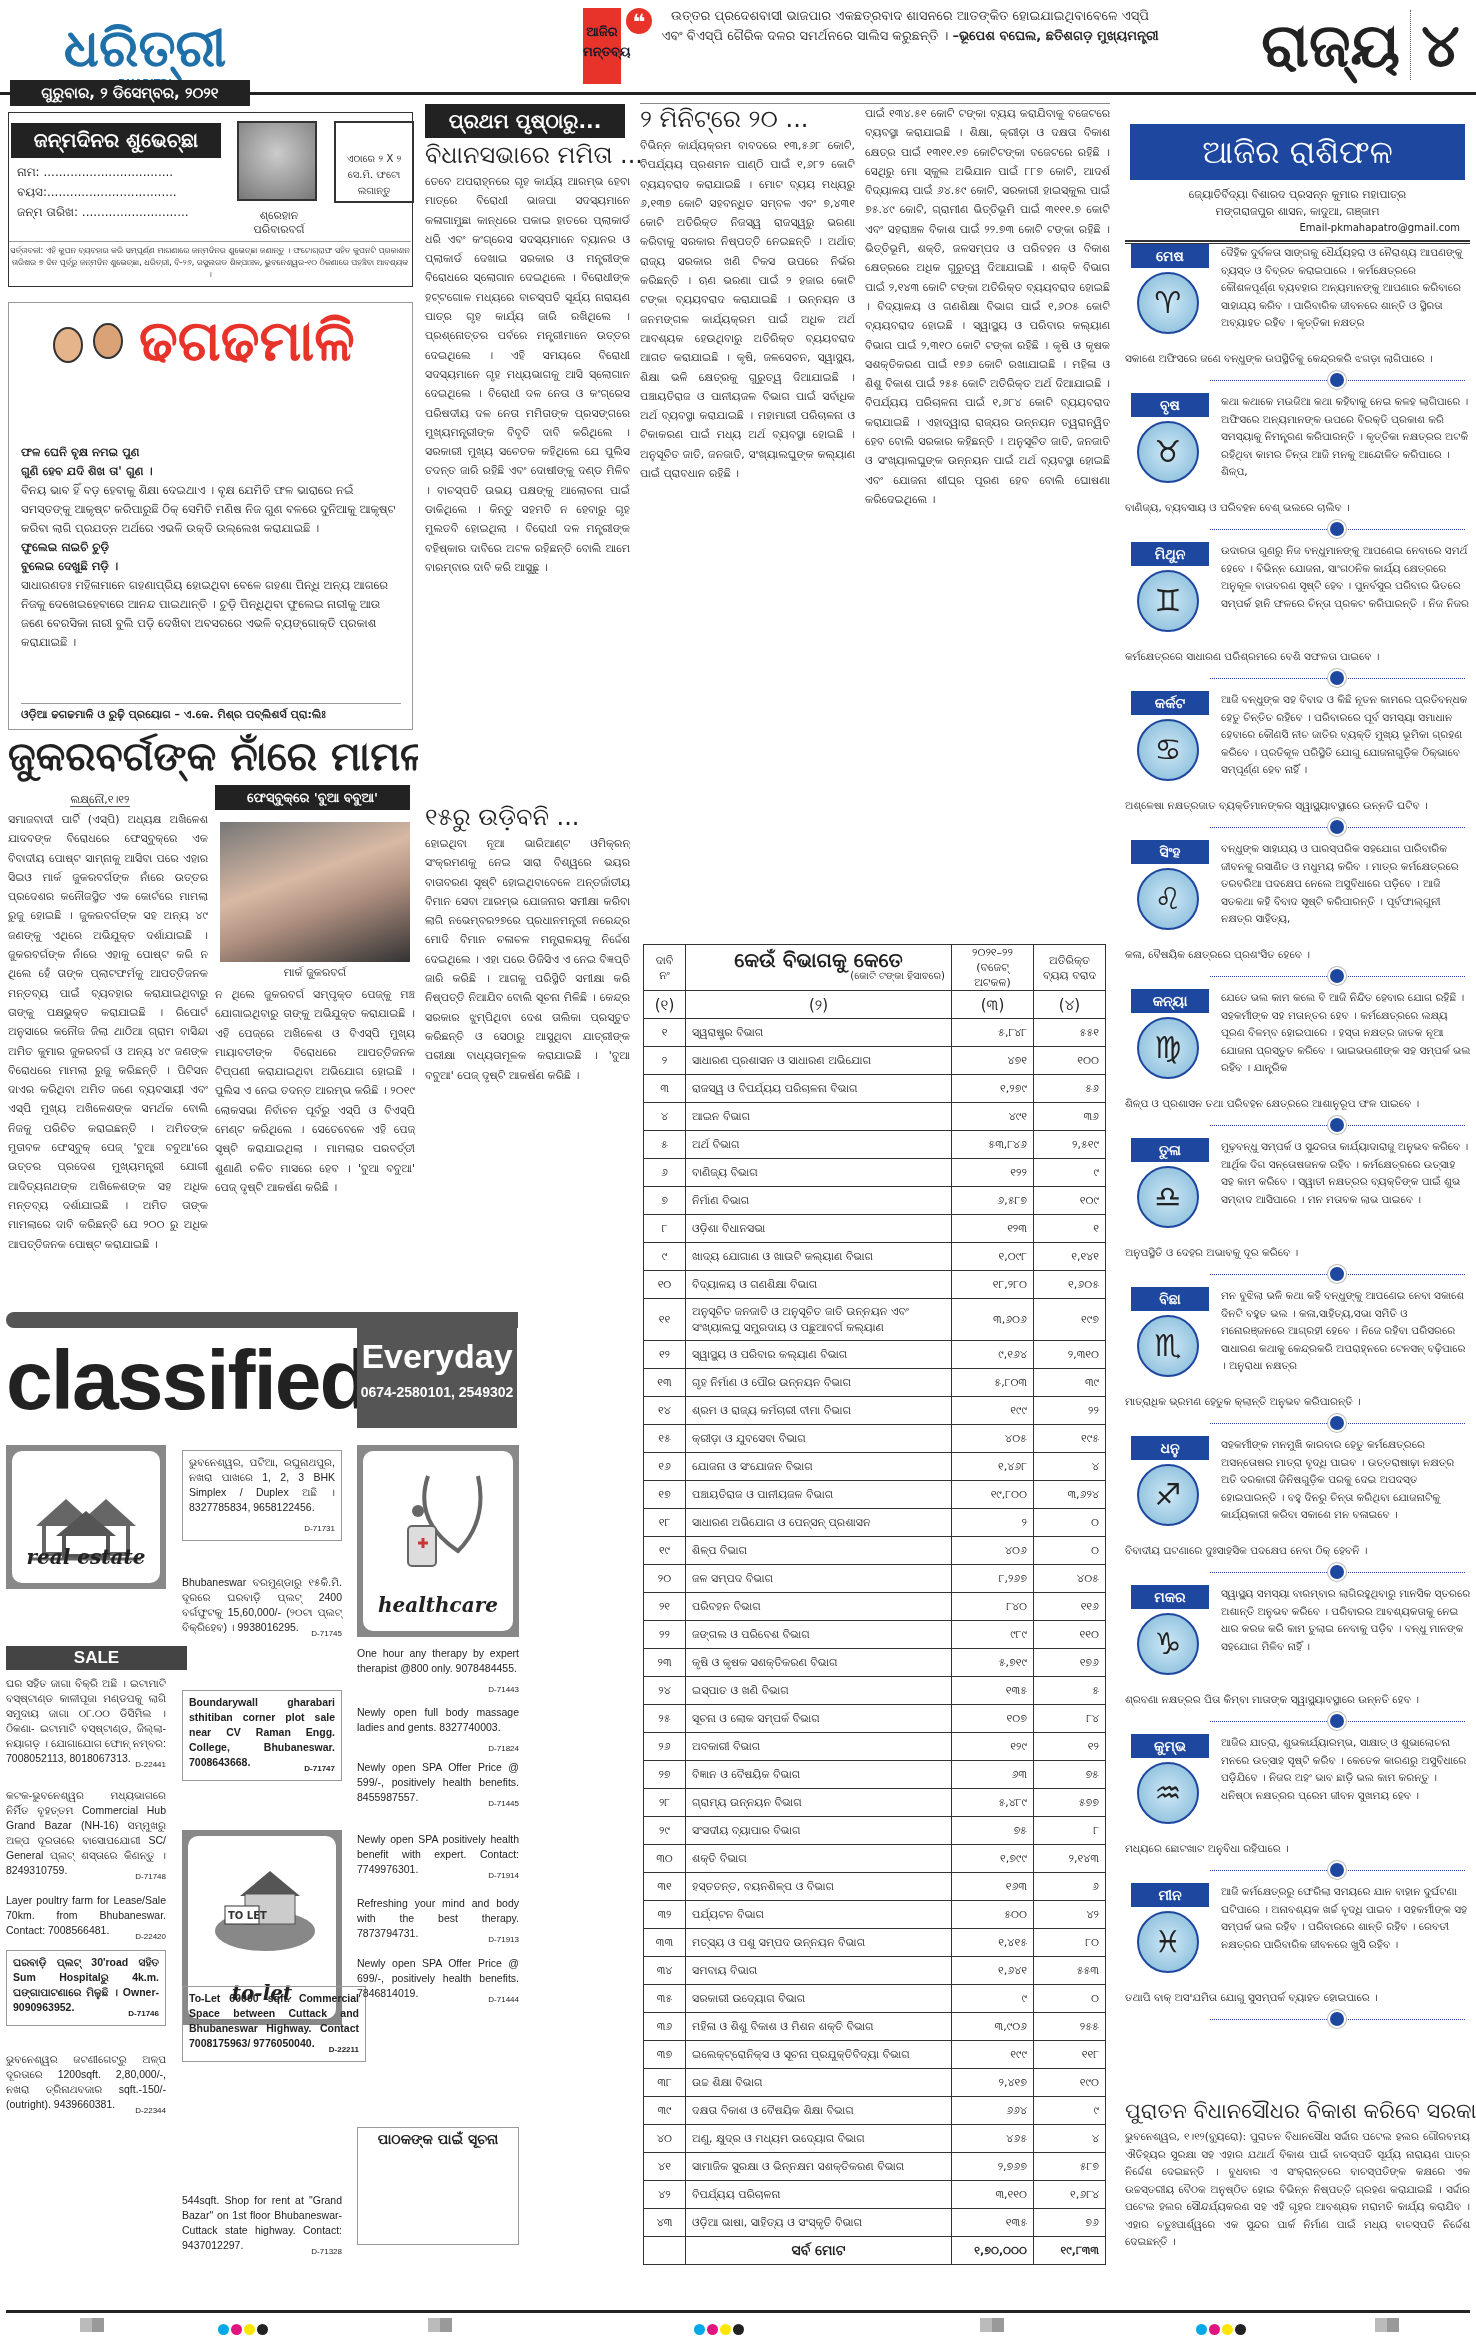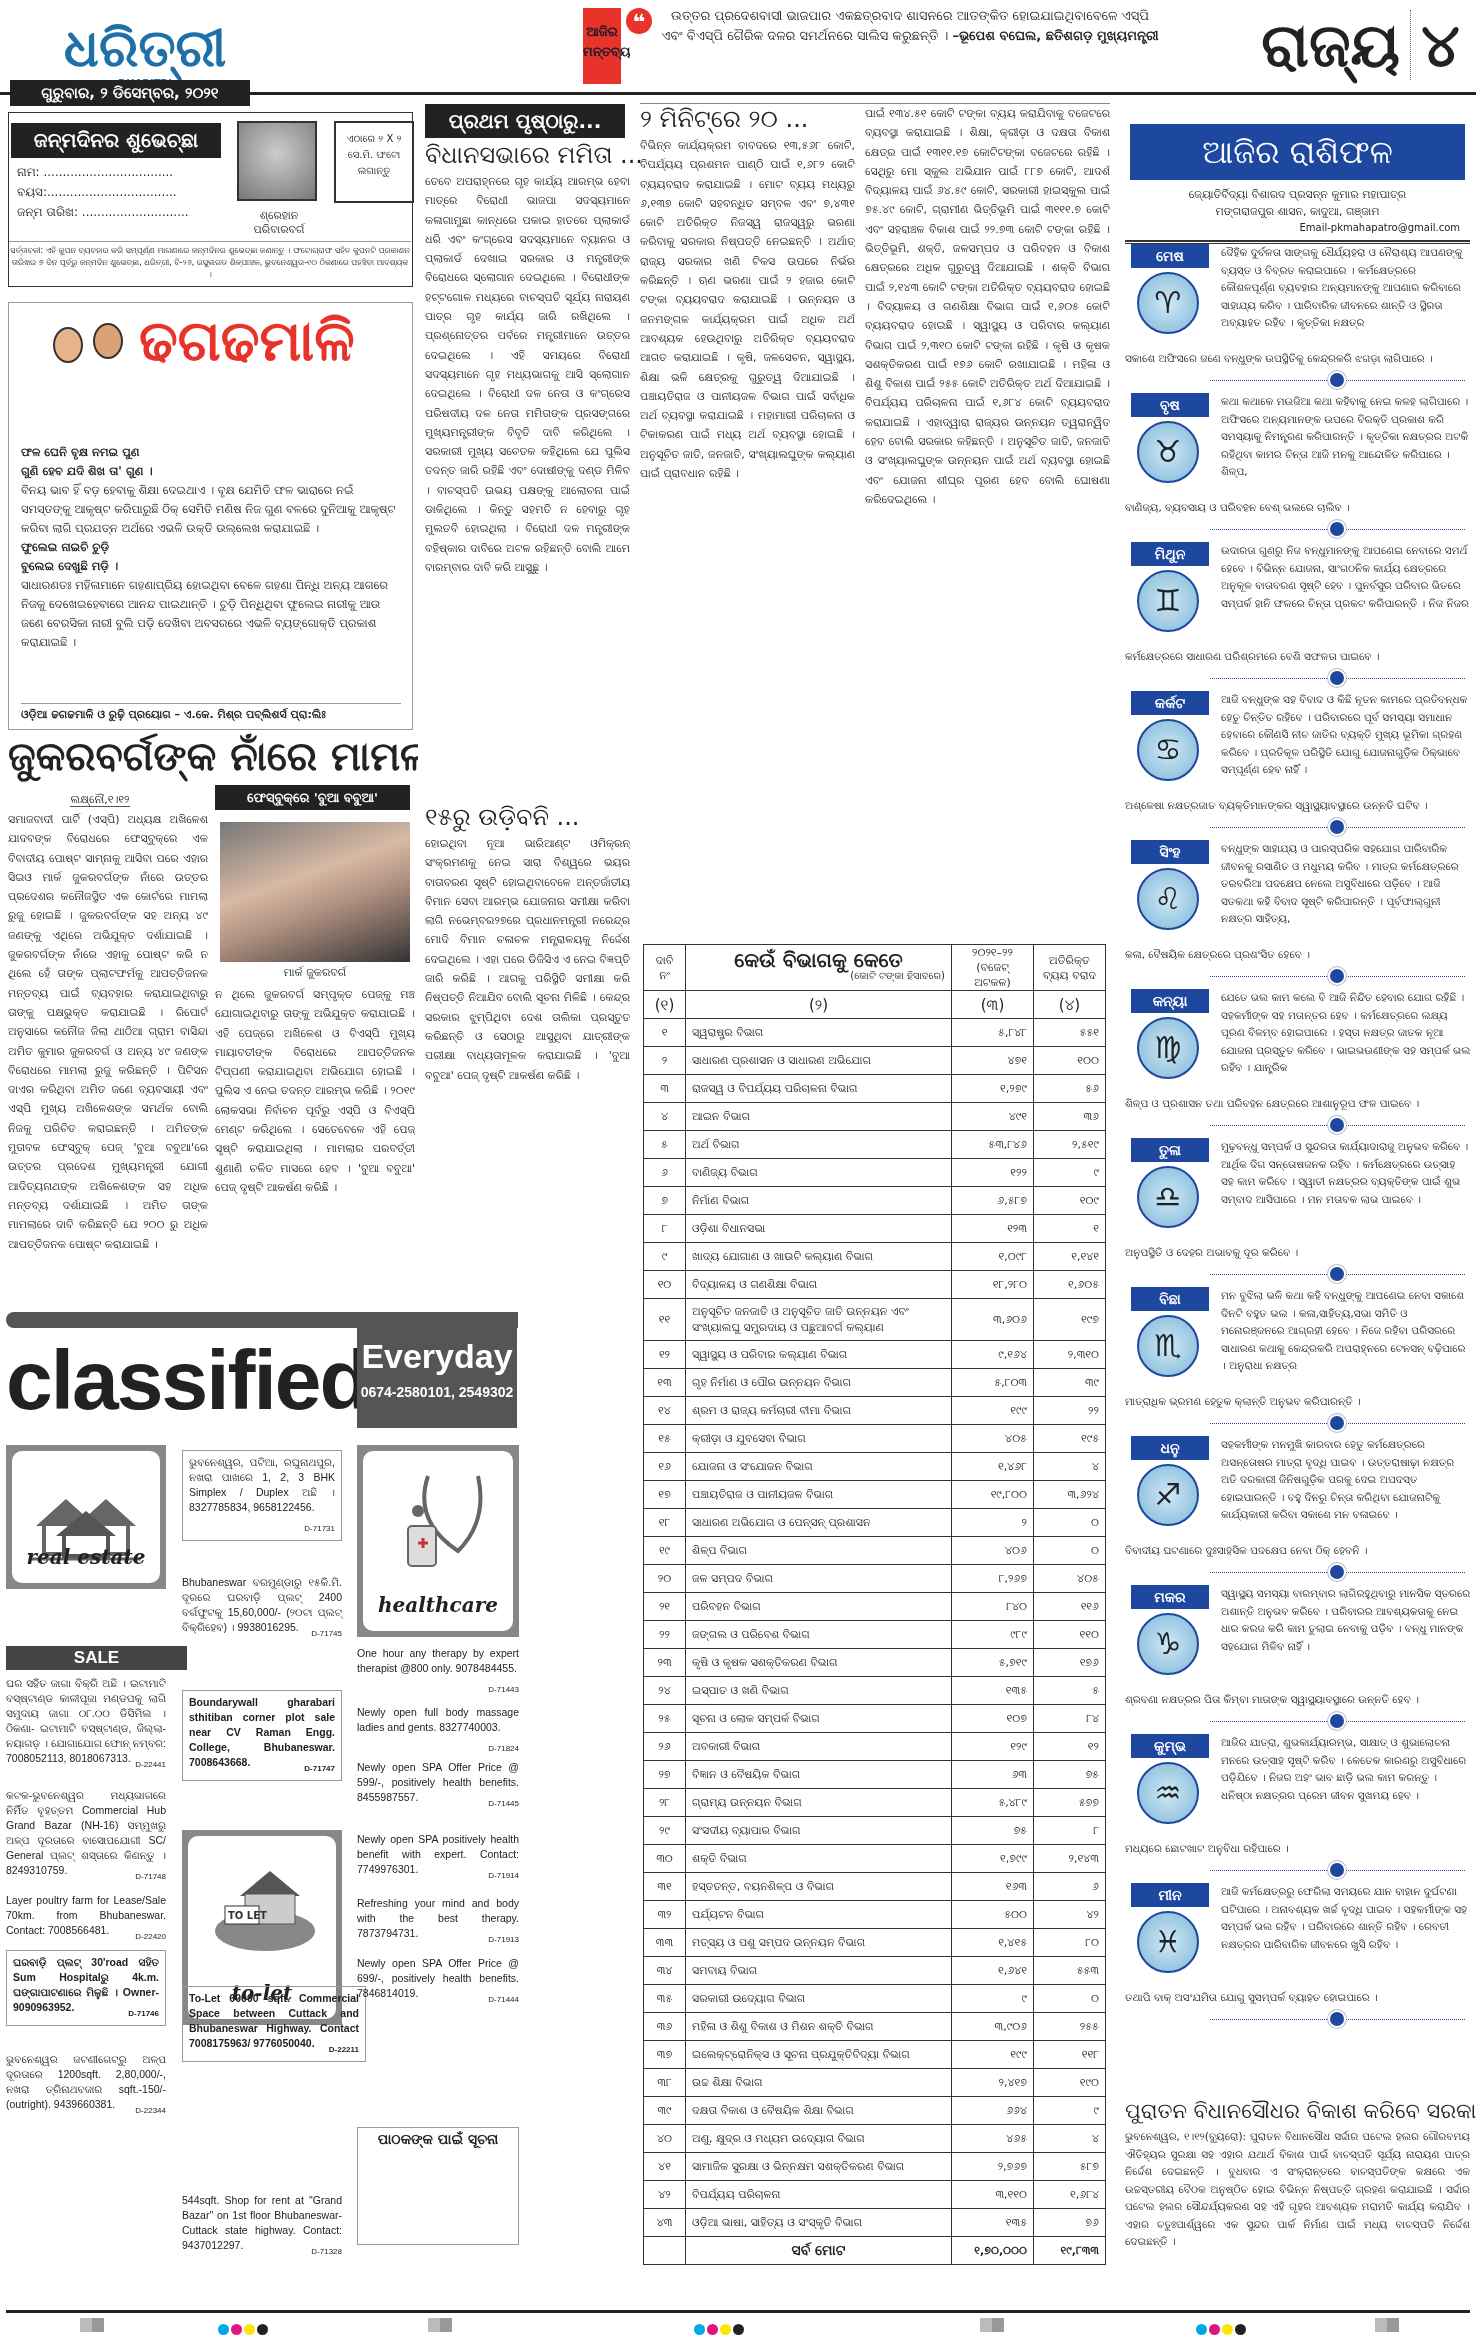--- a/index.html
+++ b/index.html
@@ -15,21 +15,21 @@
 .quote-text{left:660px;top:6px;width:500px;font-size:13px;line-height:20px;text-align:center}
 .quote-text b{font-weight:bold}
 .section-title{left:1250px;top:10px;width:150px;font-size:60px;font-weight:bold;line-height:70px;text-align:right}
 .page-num{left:1410px;top:10px;width:60px;font-size:60px;font-weight:bold;line-height:70px;text-align:center;border-left:1px dotted #666}
 
 .bday{left:8px;top:112px;width:405px;height:175px;border:1.5px solid #333}
 .bday-title{position:absolute;left:2px;top:10px;width:210px;height:35px;background:#222;color:#fff;font-size:20px;font-weight:bold;text-align:center;line-height:35px}
 .bday-field{position:absolute;left:8px;font-size:12px}
 .bday-photo{position:absolute;left:228px;top:8px;width:80px;height:80px;background:radial-gradient(circle at 50% 40%,#ccc,#777);border:2px solid #333}
 .bday-caption{position:absolute;left:210px;top:96px;width:120px;text-align:center;font-size:11px;line-height:14px}
-.bday-paste{position:absolute;left:325px;top:8px;width:80px;height:82px;border:2px solid #333;font-size:10px;text-align:center;padding-top:8px;line-height:16px}
+.bday-paste{position:absolute;left:325px;top:8px;width:80px;height:82px;border:2px solid #333;font-size:10px;text-align:center;padding-top:28px;line-height:16px}
 .bday-note{position:absolute;left:0;top:128px;width:402px;border-top:1px solid #999;font-size:8px;text-align:center;line-height:12px;padding-top:3px}
 
 .dhaga{left:8px;top:302px;width:405px;height:428px;border:1.5px solid #999}
 .dhaga-title{position:absolute;left:130px;top:4px;font-size:56px;font-weight:bold;color:#e8332a;font-family:"DejaVu Serif",serif}
 .dhaga-faces{position:absolute;left:44px;top:14px;width:80px;height:60px}
 .face{position:absolute;width:30px;height:36px;border-radius:50%;background:#e6b48a;border:2px solid #333}
 .dhaga-sub{position:absolute;left:10px;top:96px;width:385px;text-align:center;font-size:11px;line-height:18px}
 .dhaga-body{position:absolute;left:12px;top:140px;width:380px;font-size:11.5px;line-height:19px}
 .dhaga-body .verse{font-weight:bold}
 .dhaga-foot{position:absolute;left:12px;top:400px;width:380px;font-size:11px;font-weight:bold;border-top:1px solid #999;padding-top:4px}

